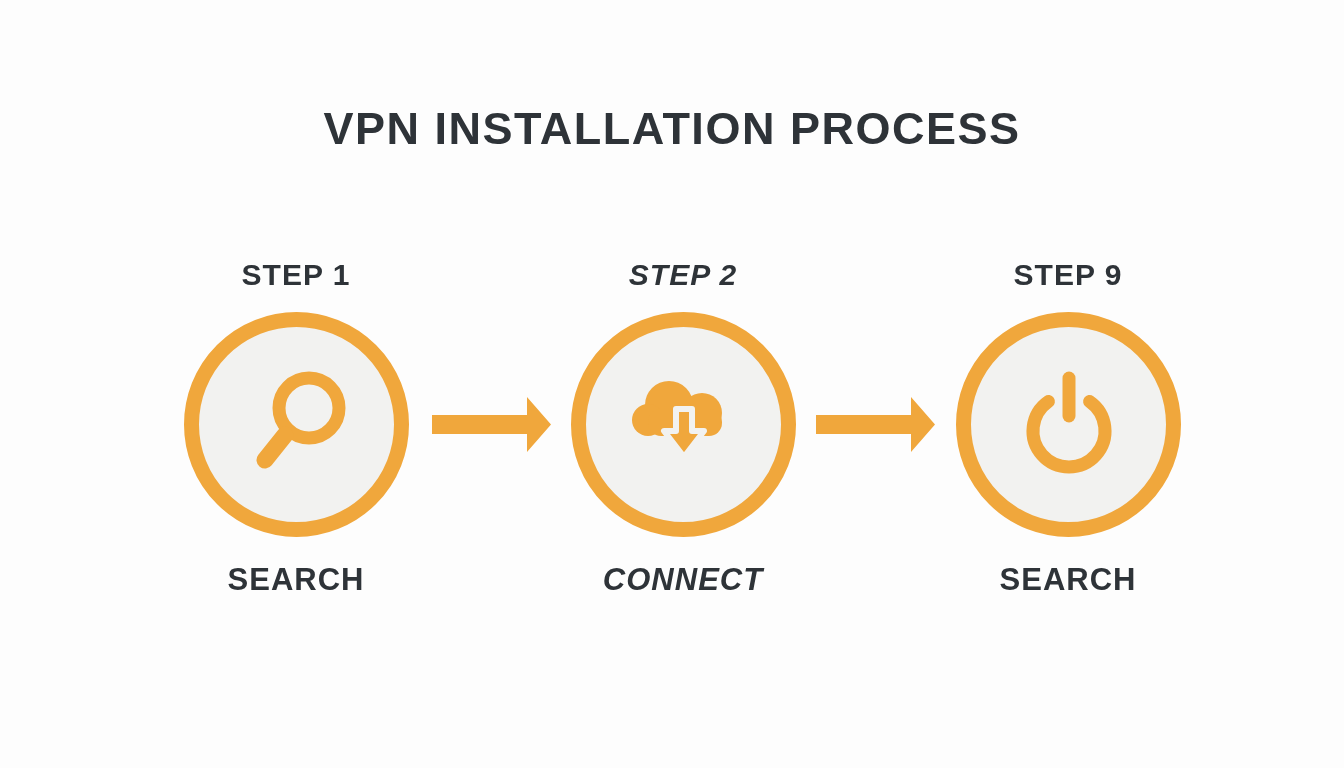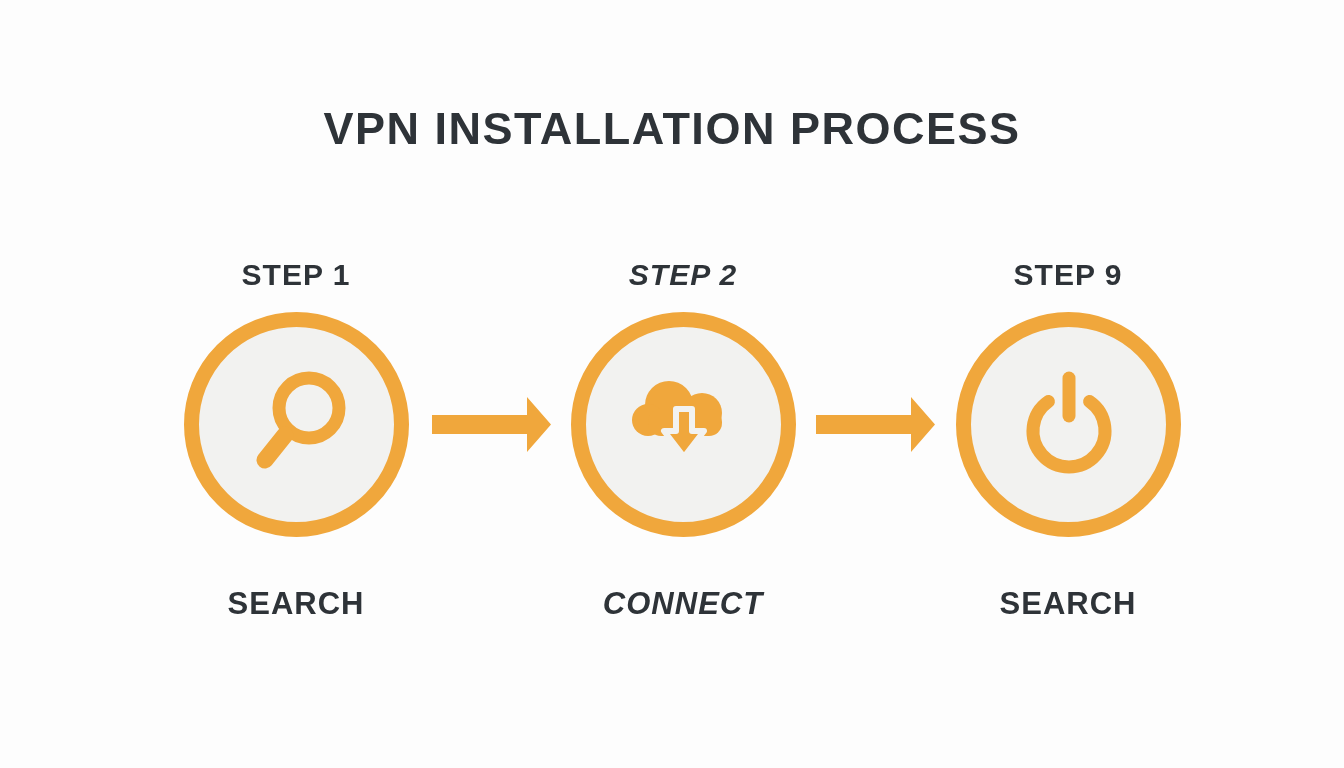--- a/index.html
+++ b/index.html
@@ -33,21 +33,21 @@
     top: 258px;
     width: 300px;
     text-align: center;
     font-size: 30px;
     font-weight: 800;
     letter-spacing: 1px;
     color: #2e3338;
   }
   .action-label {
     position: absolute;
-    top: 586px;
+    top: 562px;
     width: 300px;
     text-align: center;
     font-size: 31px;
     font-weight: 800;
     letter-spacing: 1px;
     color: #2e3338;
   }
   .circle {
     position: absolute;
     top: 312px;

